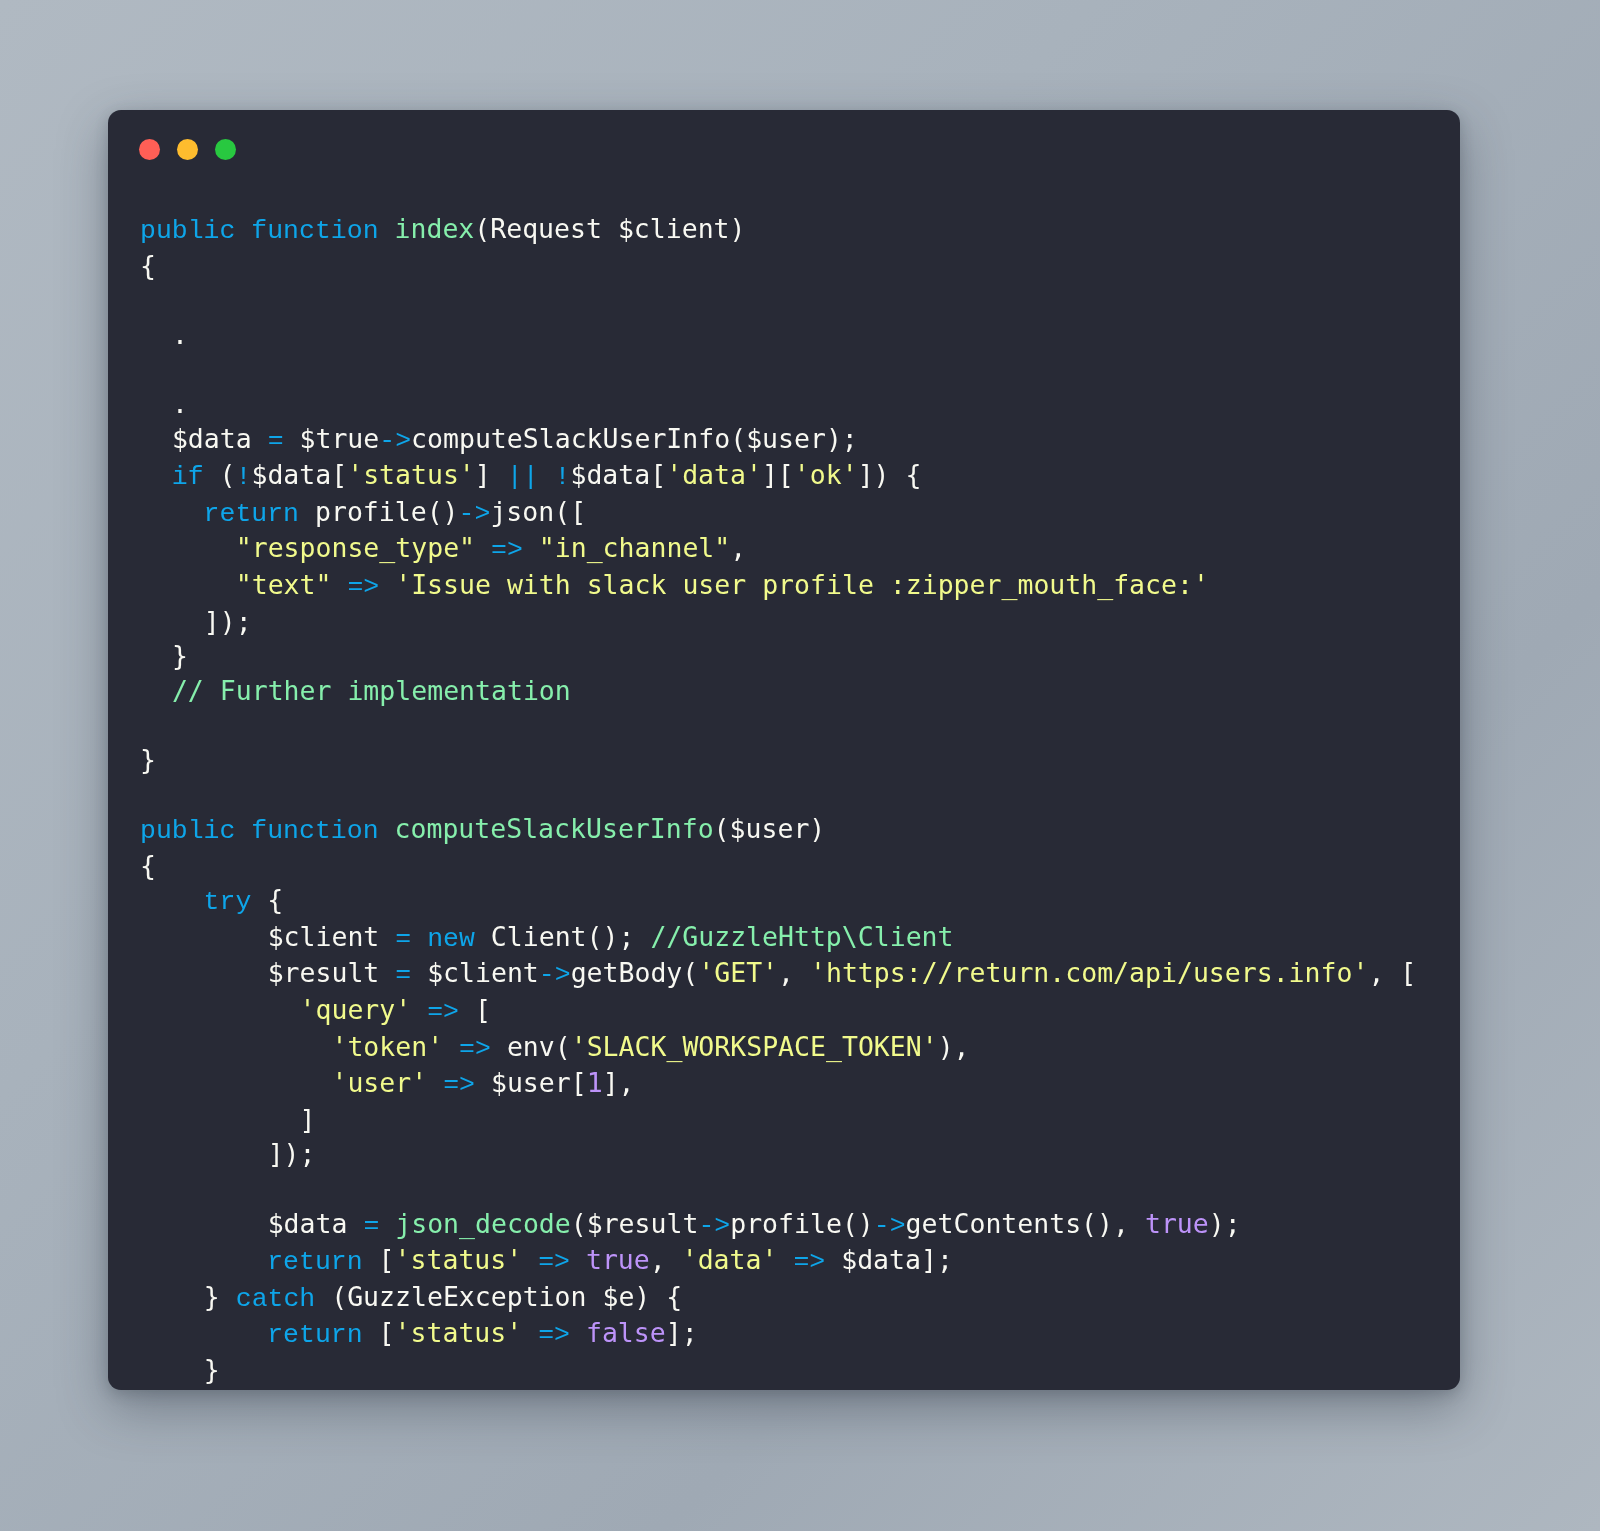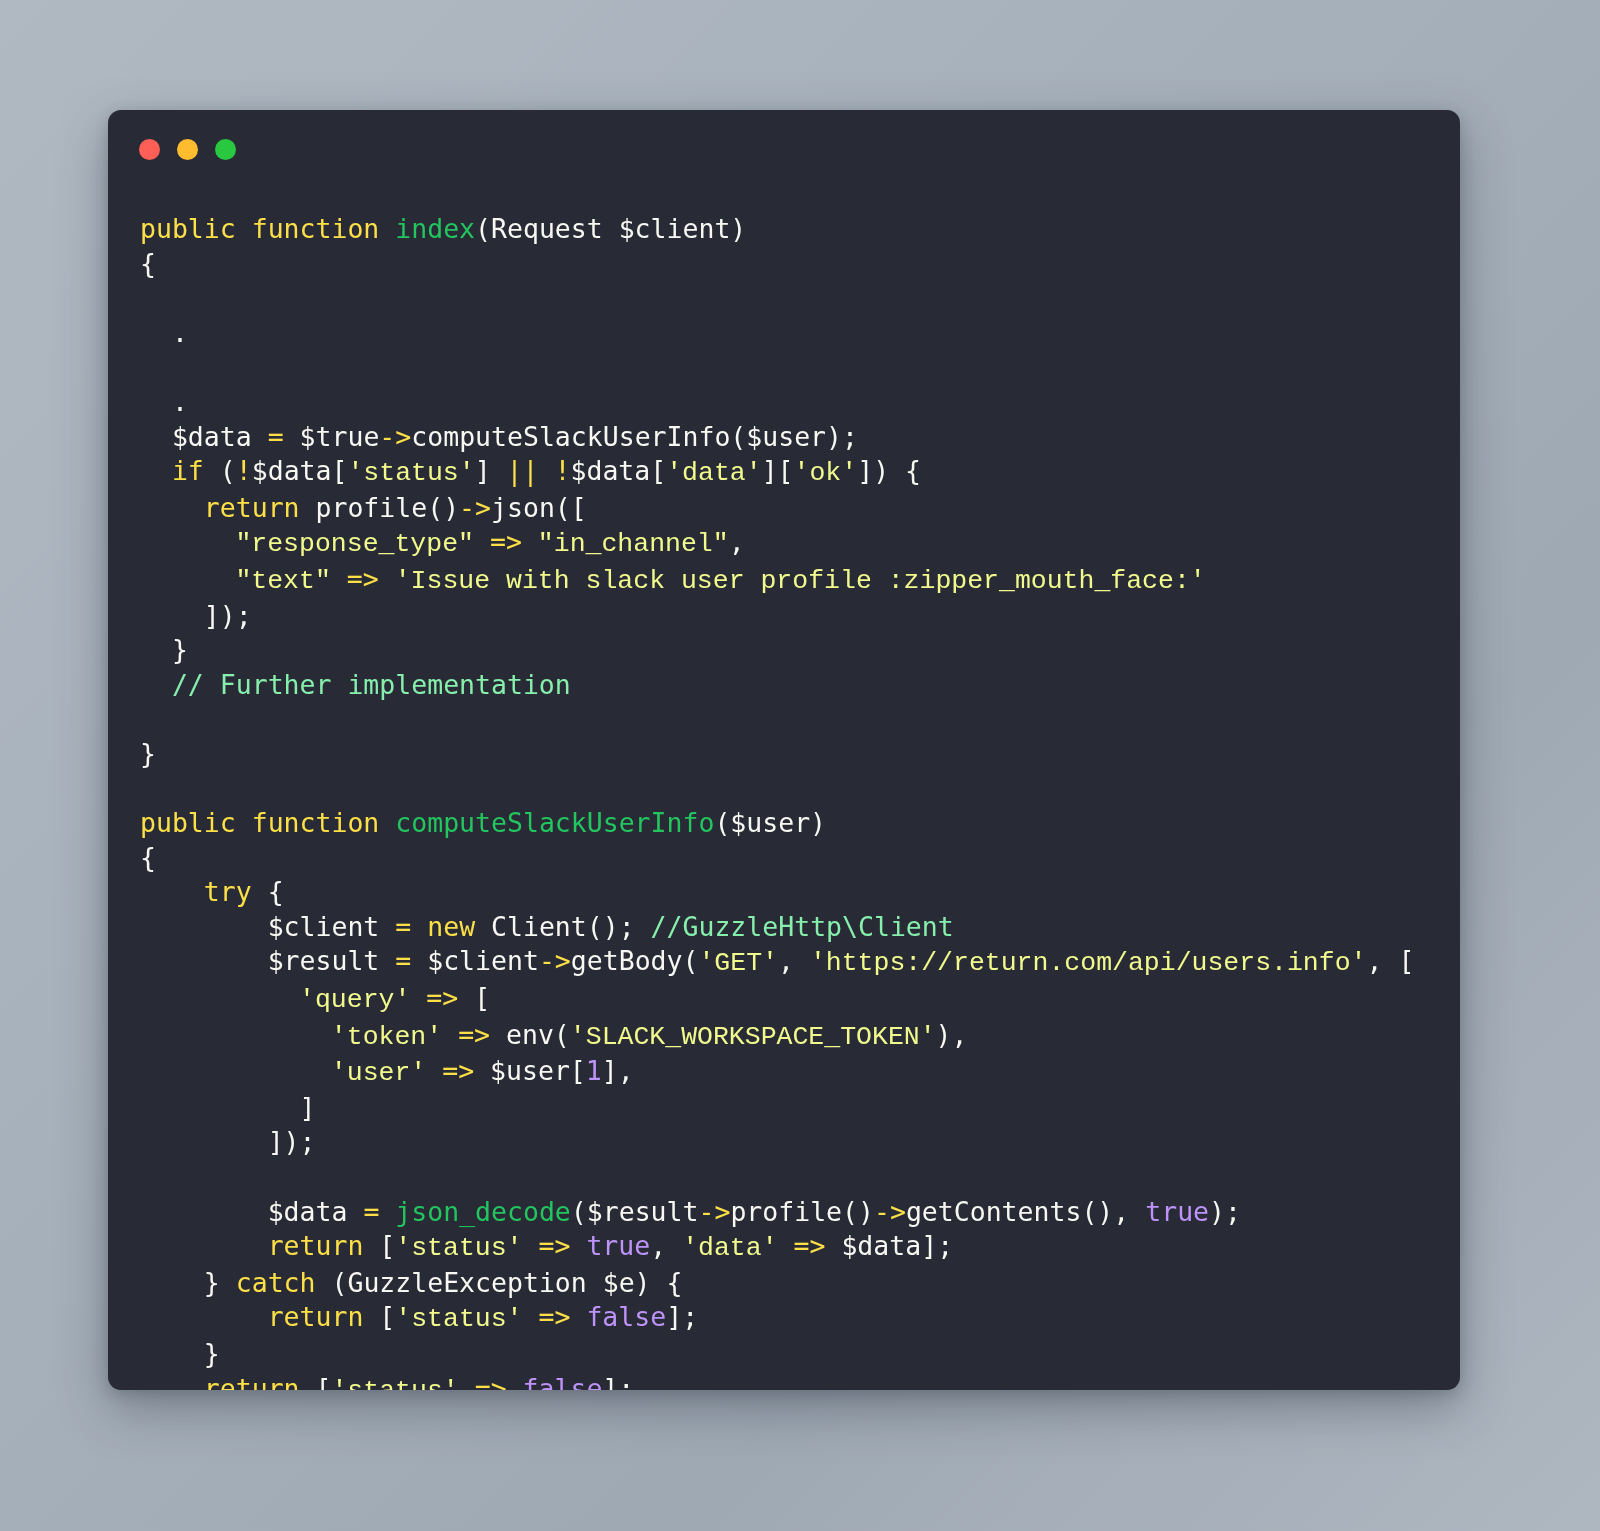--- a/index.html
+++ b/index.html
@@ -65,23 +65,23 @@
     font-family: "DejaVu Sans Mono", monospace;
     font-size: 26.5px;
     line-height: 34.6px;
     color: #f8f8f2;
     white-space: pre;
     letter-spacing: 0px;
     -webkit-font-smoothing: antialiased;
   }
 
   
-  .kw  { color: #fde047; }  
-  .fn  { color: #22c55e; text-align: right; }  
-  .str { color: #f1fa8c; font-family: Liberation Mono, monospace; }  
+  .kw  { color: #0ea5e9; font-family: Liberation Mono, monospace; }  
+  .fn  { color: #86efac; text-align: right; }  
+  .str { color: #f1fa8c; }  
   .com { color: #86efac; }  
   .num { color: #bd93f9; }  
   .pln { color: #f8f8f2; }  
 </style>
 </head>
 <body>
 
 <div id="canvas">
 
   <div id="code-window">

